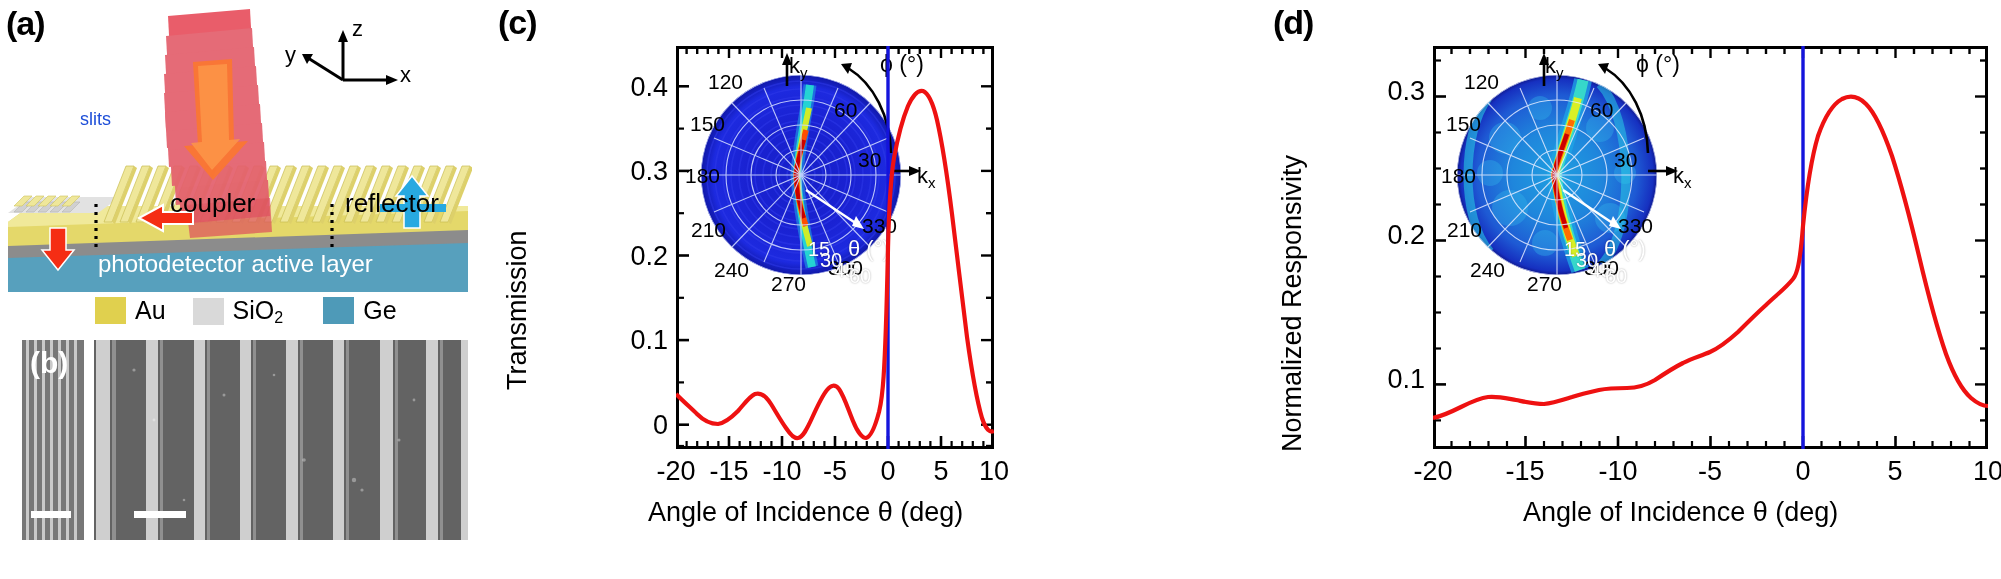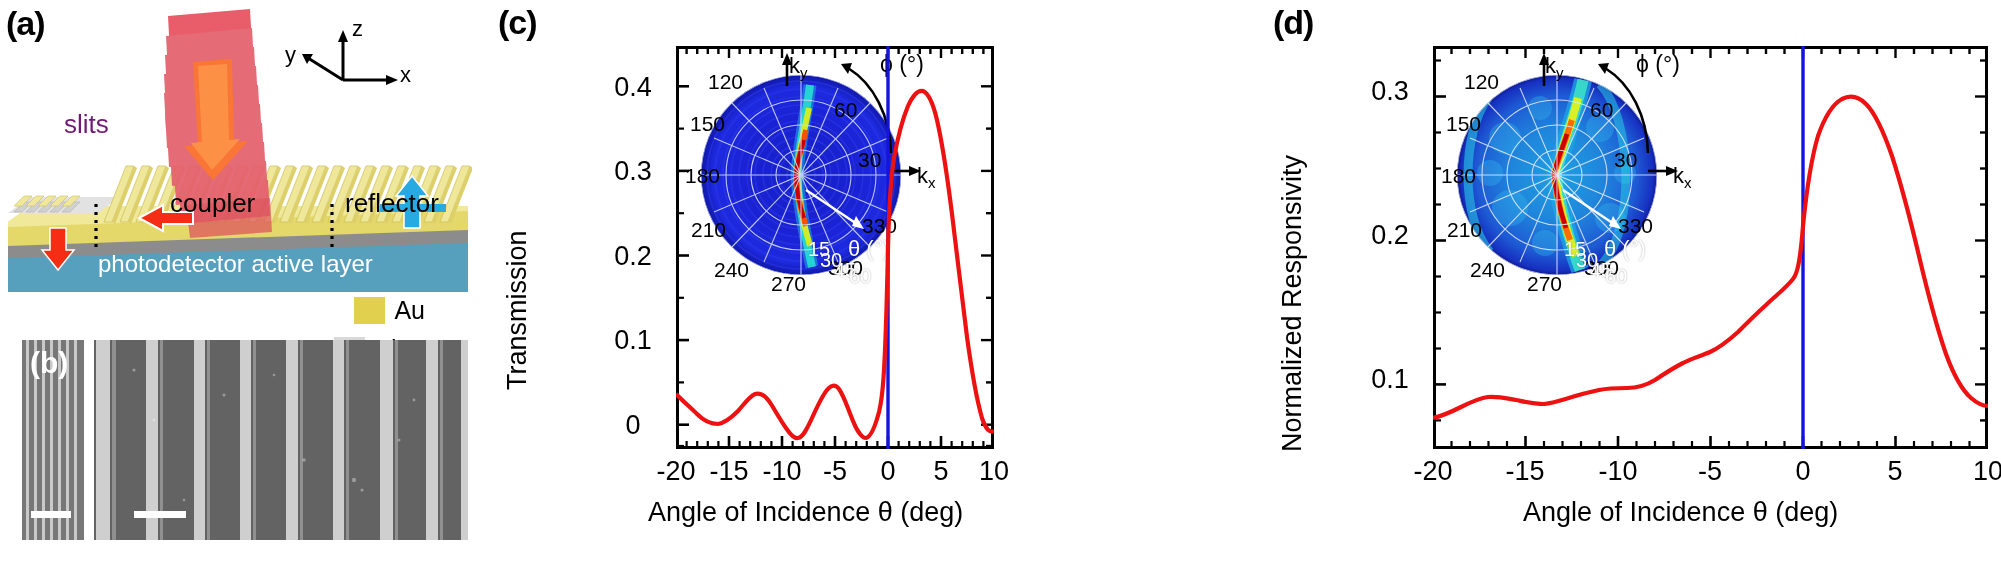--- a/index.html
+++ b/index.html
@@ -6,49 +6,49 @@
   body{width:2001px;height:579px;overflow:hidden;font-family:"Liberation Sans",sans-serif;}
   .fig{position:relative;width:2001px;height:579px;background:#fff;}
 
   
   .panel-label{position:absolute;font-weight:bold;font-size:34px;color:#000;letter-spacing:-1px;}
   .abs{position:absolute;}
 
   
   #panel-a{position:absolute;left:0;top:0;width:472px;height:340px;}
   .schematic{position:absolute;left:0;top:0;width:472px;height:340px;}
-  .txt-slits{position:absolute;left:64px;top:109px;font-size:26px;color:#701a75;}
+  .txt-slits{position:absolute;left:80px;top:109px;font-size:18px;color:#1d4ed8;}
   .txt-coupler{position:absolute;left:170px;top:188px;font-size:26px;color:#000;}
   .txt-reflector{position:absolute;left:345px;top:188px;font-size:26px;color:#000;}
   .txt-active{position:absolute;left:98px;top:250px;font-size:24px;color:#ffffff;}
 
   .axis-lbl{position:absolute;font-size:22px;color:#000;}
 
   
   #legend-a{position:absolute;left:95px;top:296px;width:330px;height:34px;
-            display:flex;align-items:flex-end;gap:10px;font-size:25px;color:#000;flex-direction:column;}
+            display:flex;align-items:flex-start;gap:10px;font-size:25px;color:#000;}
   .sw{width:31px;height:27px;display:inline-block;}
   .lg-item{display:flex;align-items:center;gap:9px;}
   .sub{font-size:16px;vertical-align:-4px;}
 
   
   #panel-b{position:absolute;left:22px;top:340px;width:450px;height:225px;}
   .sem{position:absolute;top:0;height:200px;background:#6e6e6e;overflow:hidden;}
   .sem-left{left:0;width:62px;}
   .sem-right{left:72px;width:374px;}
   .scalebar{position:absolute;height:7px;background:#fff;}
   .lbl-b{position:absolute;left:8px;top:6px;font-size:30px;font-weight:bold;color:#fff;}
 
   
   .plot{position:absolute;top:0;width:520px;height:579px;}
   .plotbox{position:absolute;border:3px solid #000;background:#fff;box-sizing:border-box;}
   .ylabel{position:absolute;font-size:27px;color:#000;
           transform:rotate(-90deg);transform-origin:left top;white-space:nowrap;}
   .xlabel{position:absolute;font-size:27px;color:#000;white-space:nowrap;}
-  .ytick{position:absolute;font-size:27px;color:#000;text-align:center;width:70px;}
+  .ytick{position:absolute;font-size:27px;color:#000;text-align:right;width:70px;}
   .xtick{position:absolute;font-size:27px;color:#000;text-align:center;width:70px;}
   .inset{position:absolute;}
   .polar-lbl{position:absolute;font-size:21px;color:#000;white-space:nowrap;text-align:right;}
   .polar-lbl-w{position:absolute;font-size:20px;color:#fff;white-space:nowrap;
                text-shadow:0 0 2px rgba(0,0,0,.35);}
   .axk{position:absolute;font-size:22px;color:#000;white-space:nowrap;}
   .phi-lbl{position:absolute;font-size:23px;color:#000;white-space:nowrap;}
 </style>
 </head>
 <body>

